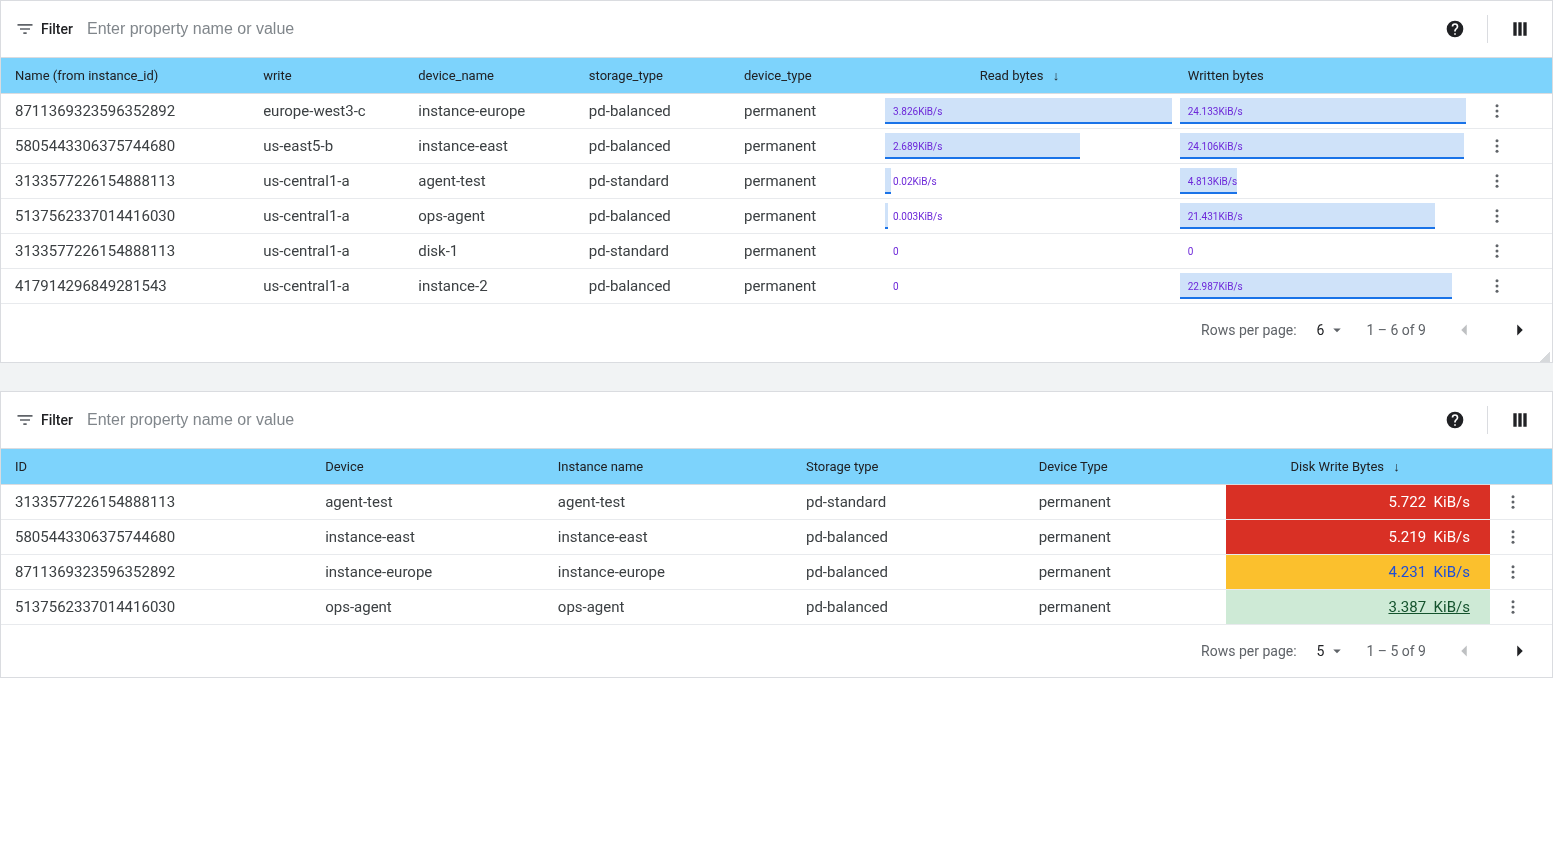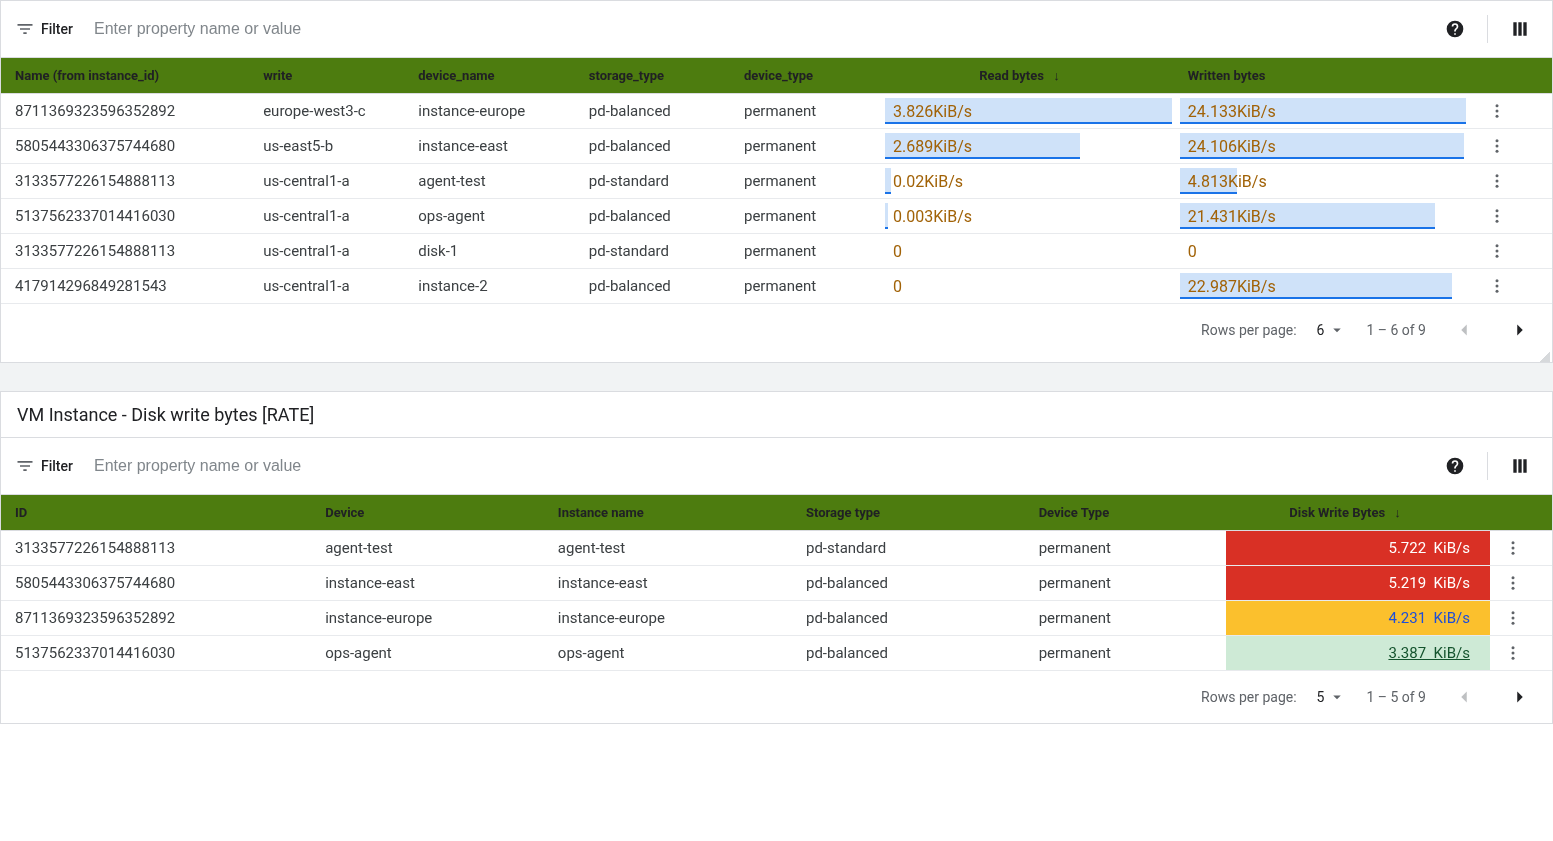--- a/index.html
+++ b/index.html
@@ -52,21 +52,21 @@
     margin-left: 8px;
   }
   .filter-bar {
     display: flex;
     align-items: center;
     padding: 10px 14px;
     border-bottom: 1px solid #dadce0;
   }
   .filter-label {
     font-weight: 500;
-    margin: 0 19px 0 6px;
+    margin: 0 12px 0 6px;
   }
   .filter-input {
     flex: 1;
     border: none;
     outline: none;
     font-size: 16px;
     color: #14532d;
   }
   .filter-input::placeholder { color: #80868b; }
   .right-icons {
@@ -78,24 +78,24 @@
     width: 1px; height: 28px; background: #dadce0; margin: 0 10px;
   }
   table {
     width: 100%;
     border-collapse: collapse;
     table-layout: fixed;
   }
   thead th {
     text-align: left;
     font-size: 13px;
-    font-weight: 700;
+    font-weight: 400;
     color: #202124;
     padding: 10px 14px;
-    background: #4d7c0f;
+    background: #7dd3fc;
     border-bottom: 1px solid #dadce0;
     white-space: nowrap;
   }
   tbody td {
     padding: 8px 14px;
     border-bottom: 1px solid #e8eaed;
     font-size: 15px;
     color: #3c4043;
     white-space: nowrap;
     overflow: hidden;
@@ -116,22 +116,22 @@
   .bar-fill {
     position: absolute;
     left: 0; top: 0; bottom: 0;
     background: #cfe2f9;
     border-bottom: 2px solid #1a73e8;
   }
   .bar-label {
     position: absolute;
     left: 8px; top: 50%;
     transform: translateY(-50%);
-    font-size: 16px;
-    color: #a16207;
+    font-size: 10px;
+    color: #6d28d9;
   }
   .row-menu {
     width: 40px;
     text-align: center;
   }
   .footer {
     display: flex;
     align-items: center;
     justify-content: flex-end;
     padding: 8px 14px;
@@ -404,23 +404,20 @@
           <path d="M9 6l6 6-6 6z"></path>
         </svg>
     </span>
   </div>
   <div class="resize-handle"></div>
 </div>
 
 <div class="gap"></div>
 
 <div class="card">
-  <div class="card-header">
-    <span class="card-title">VM Instance - Disk write bytes [RATE]</span>
-  </div>
 
   <div class="filter-bar">
     <span>
       <svg width="20" height="20" viewBox="0 0 24 24" fill="#5f6368">
           <path d="M10 18h4v-2h-4v2zM3 6v2h18V6H3zm3 7h12v-2H6v2z"></path>
         </svg>
     </span>
     <span class="filter-label">Filter</span>
     <input class="filter-input" placeholder="Enter property name or value" style="">
     <div class="right-icons">

